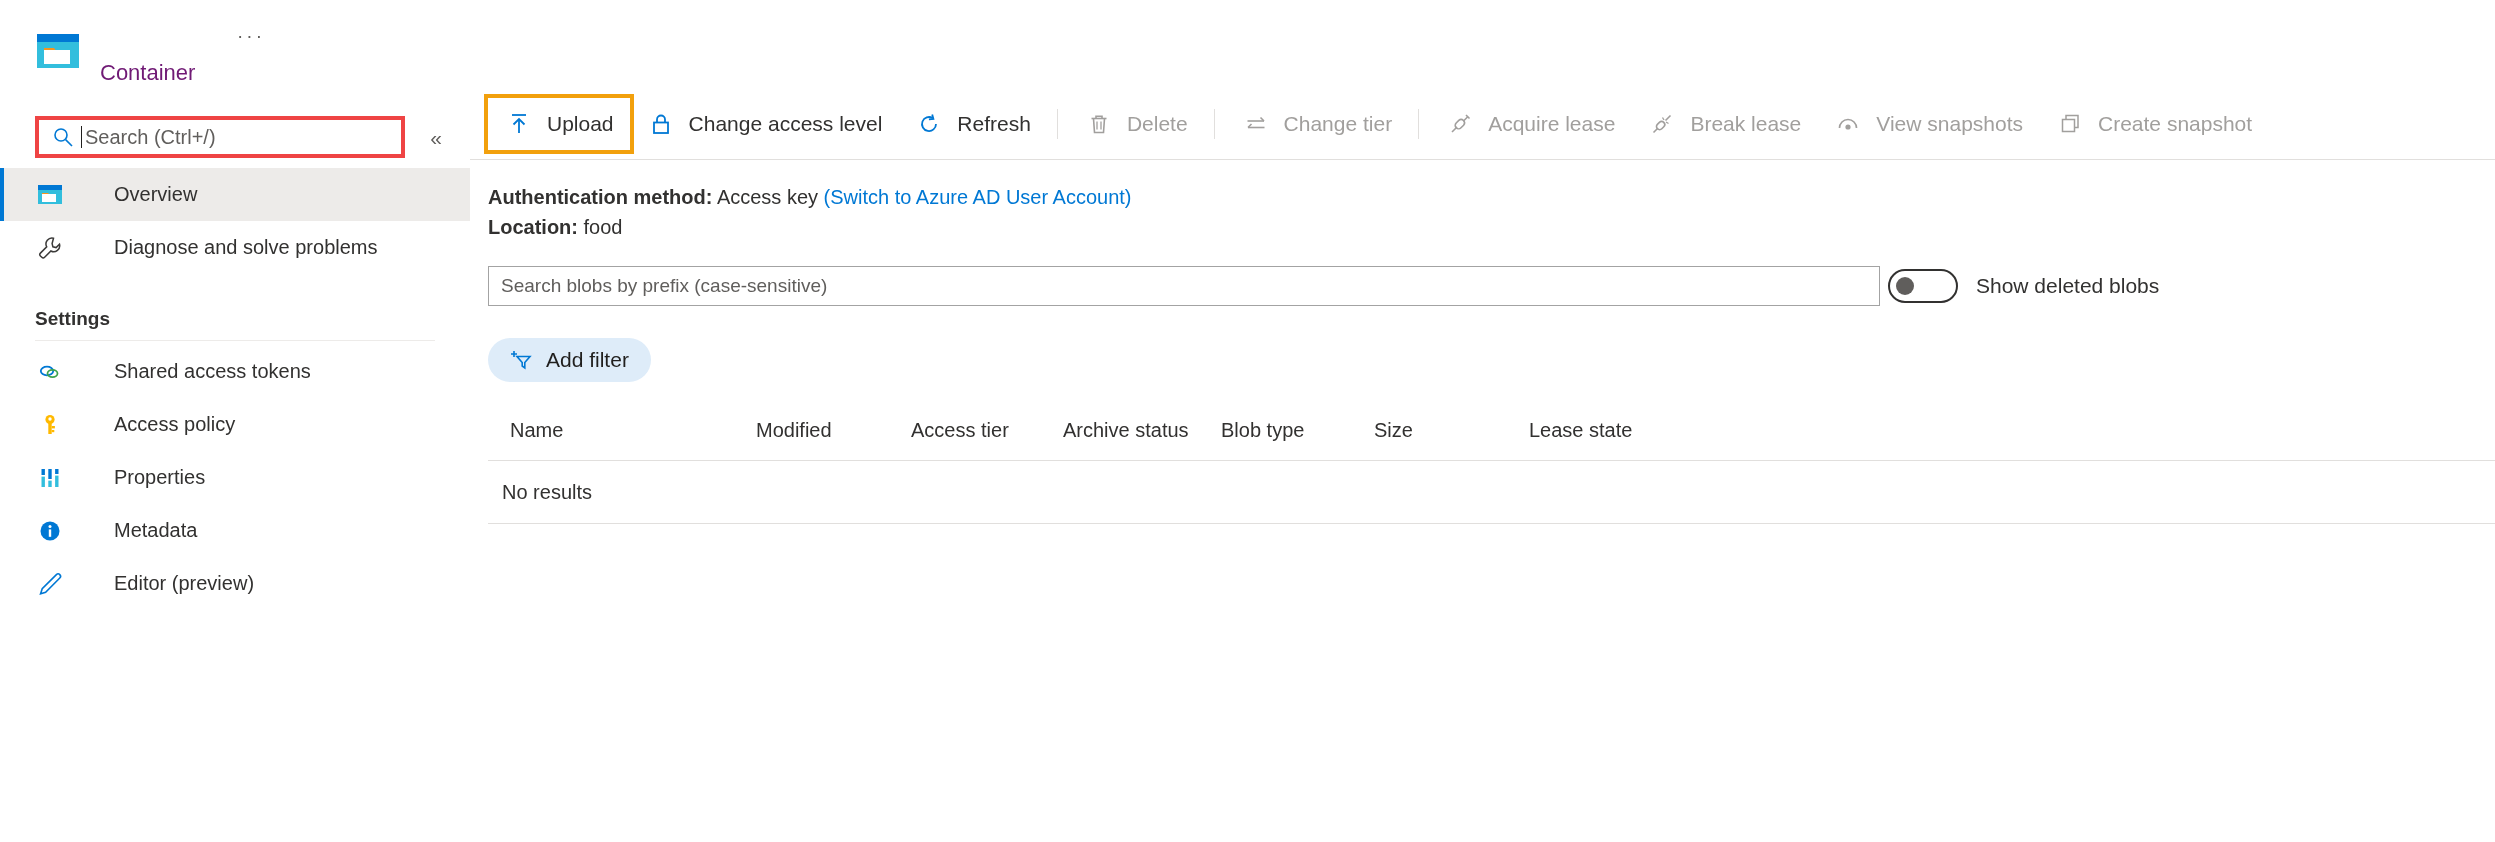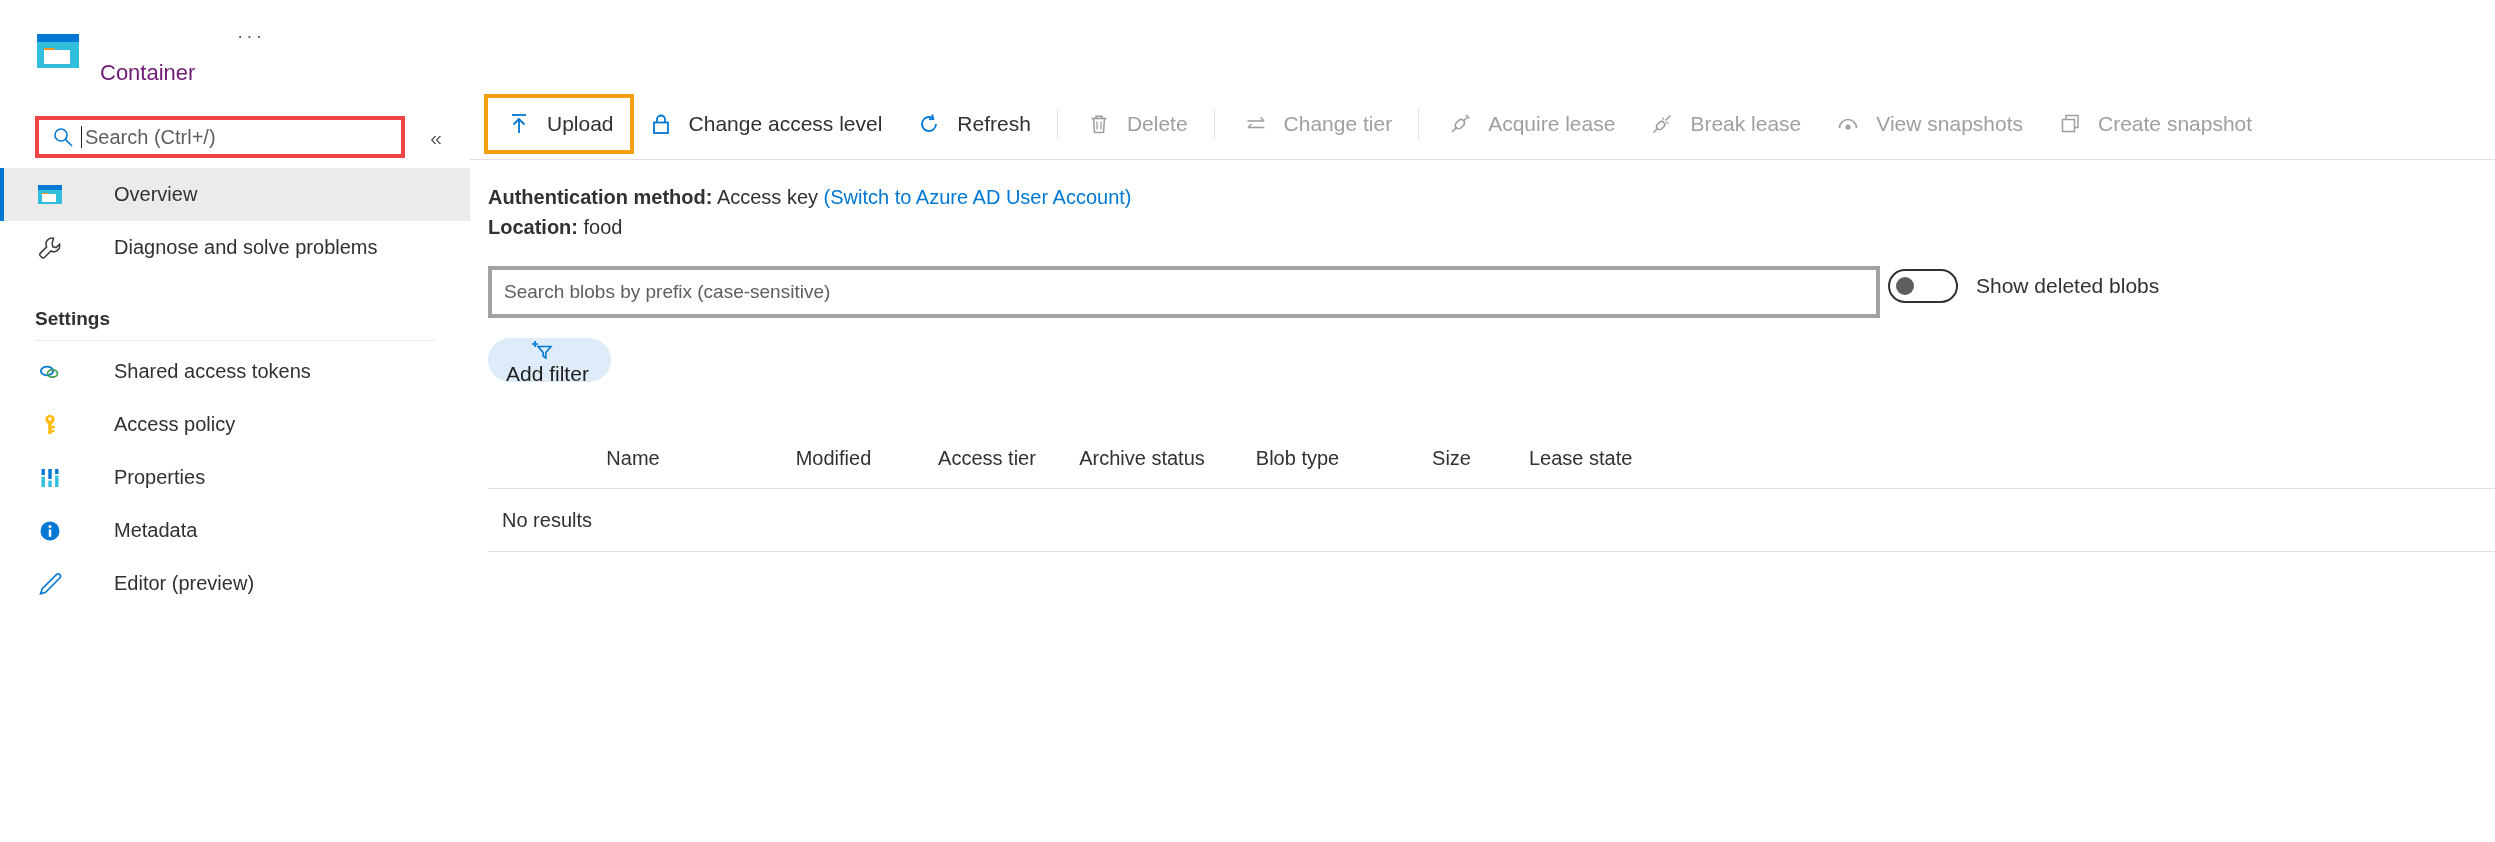--- a/index.html
+++ b/index.html
@@ -126,22 +126,22 @@
   .auth {
     position: absolute; left: 18px; top: 182px;
     font-size: 20px; line-height: 30px; color:#323130; white-space: nowrap;
   }
   .auth b { font-weight: bold; }
   .auth a { color:#0078d4; text-decoration: none; cursor:pointer; }
 
   
   .blob-search {
     position: absolute; left: 18px; top: 266px;
-    width: 1392px; height: 52px;
-    border: 4px solid #a3a3a3; background:#fff;
+    width: 1392px; height: 40px;
+    border: 1px solid #a3a3a3; background:#fff;
     display:flex; align-items:center; padding-left: 12px;
     font-size: 19px; color:#605e5c;
   }
   .toggle-row {
     position: absolute; left: 1418px; top: 266px;
     display:flex; align-items:center; height: 40px;
   }
   .toggle {
     width: 70px; height: 34px; border: 2px solid #323130;
     border-radius: 17px; background:#fff; position: relative; cursor:pointer;
@@ -152,26 +152,26 @@
     width: 18px; height: 18px; border-radius: 50%;
     background: #605e5c;
   }
   .toggle-label { margin-left: 18px; font-size: 21px; color:#323130; white-space:nowrap; }
 
   
   .add-filter {
     position: absolute; left: 18px; top: 338px;
     height: 44px; border-radius: 22px; background: #deecf9;
     display:flex; align-items:center; padding: 0 22px 0 18px;
-    font-size: 21px; color:#201f1e; cursor:pointer;flex-direction:column;
+    font-size: 21px; color:#201f1e; cursor:pointer;
   }
   .add-filter .fico { width: 30px; height: 28px; margin-right: 10px; display:flex; align-items:center; justify-content:center; }
 
   
-  .tbl { position: absolute; left: 18px; top: 428px; right: 0; text-align: center; }
+  .tbl { position: absolute; left: 18px; top: 400px; right: 0; }
   .tbl-head {
     display:flex; align-items:center; height: 60px;
     font-size: 20px; color:#323130;
   }
   .tbl-head .th { flex:0 0 auto; }
   .tbl-rule { height:1px; background:#e1dfdd; }
   .tbl-row {
     display:flex; align-items:center; height: 62px;
     font-size: 20px; color:#323130;
   }

